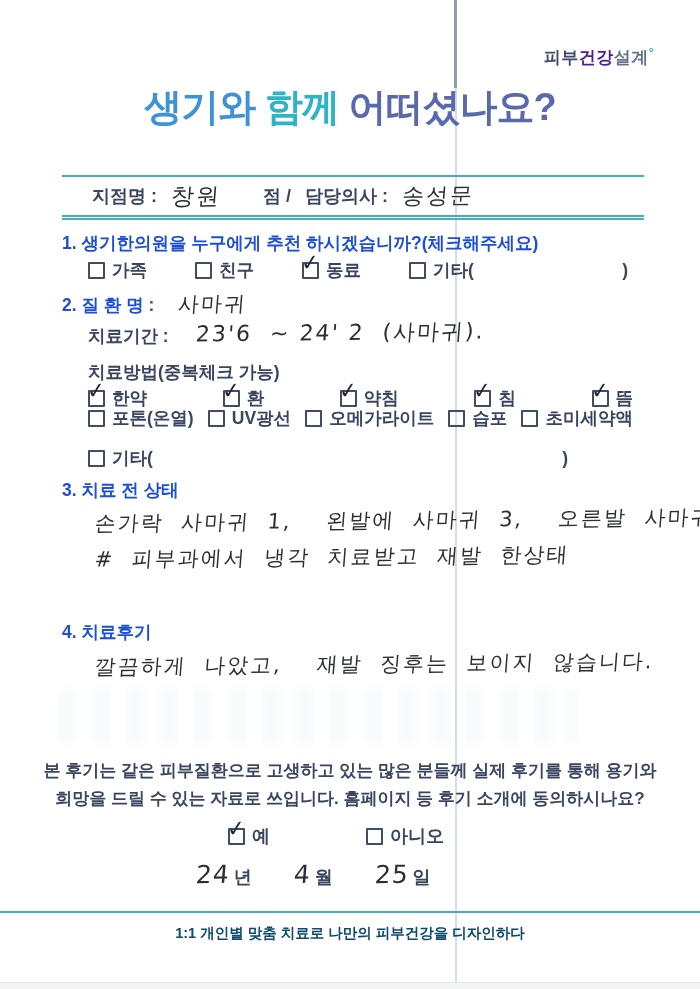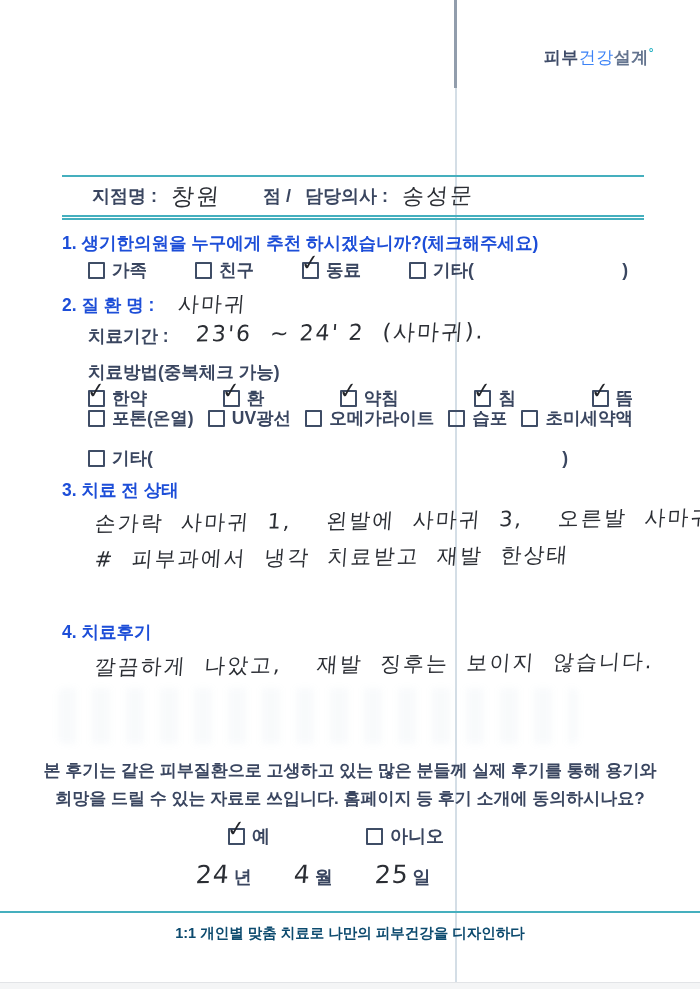--- a/index.html
+++ b/index.html
@@ -15,21 +15,21 @@
   
   .fold-top{position:absolute;left:454px;top:0;width:3px;height:88px;background:#7f8c9d;background:#7f8c9d;opacity:.85;}
   .fold-main{position:absolute;left:455px;top:88px;width:2px;height:895px;background:#cfdae3;opacity:.9;}
   .paper-bottom-edge{position:absolute;left:0;top:982px;width:700px;height:7px;background:#f4f5f6;border-top:1px solid #e2e4e7;}
   .ghost{position:absolute;left:58px;top:688px;width:520px;height:56px;
     background:repeating-linear-gradient(90deg, rgba(120,160,190,0.05) 0 18px, rgba(255,255,255,0) 18px 34px);
     filter:blur(3px);border-radius:6px;}
   
   .logo{position:absolute;top:46px;right:46px;font-size:17px;letter-spacing:.5px;white-space:nowrap;}
   .logo .l1{color:#3e4b68;font-weight:600;}
-  .logo .l2{color:#3b82f6;font-weight:400;}
+  .logo .l2{color:#4c1d95;font-weight:700;}
   .logo .l3{color:#64748f;font-weight:600;}
   .logo .deg{color:#2ab3c4;font-size:12px;vertical-align:top;font-weight:800;}
   
   .title{position:absolute;top:82px;left:0;width:700px;text-align:center;
     font-size:38px;font-weight:800;letter-spacing:-1px;white-space:nowrap;}
   .title .t1{color:#3e92d6;}
   .title .t2{color:#2eb4c6;}
   .title .t3{color:#5a69ac;}
   .subtitle{position:absolute;top:139px;left:0;width:700px;text-align:center;
     font-size:16.5px;font-weight:700;color:#3a4660;}
@@ -74,20 +74,23 @@
 <div class="paper">
 
   <div class="fold-top"></div>
   <div class="fold-main"></div>
   <div class="ghost"></div>
 
   <div class="logo">
     <span class="l1">피부</span><span class="l2">건강</span><span class="l3">설계</span><span class="deg">°</span>
   </div>
 
+  <div class="title">
+    <span class="t1">생기와 </span><span class="t2">함께 </span><span class="t3">어떠셨나요?</span>
+  </div>
 
   <div class="info-row">
     <span class="lbl">지점명 :</span>
     <span class="hw lbl3" style="font-size:23px;">창원</span>
     <span class="lbl2">점 /</span>
     <span class="lbl3">담당의사 :</span>
     <span class="hw lbl3" style="font-size:22px;">송성문</span>
   </div>
   <div class="info-underline"></div>
 

